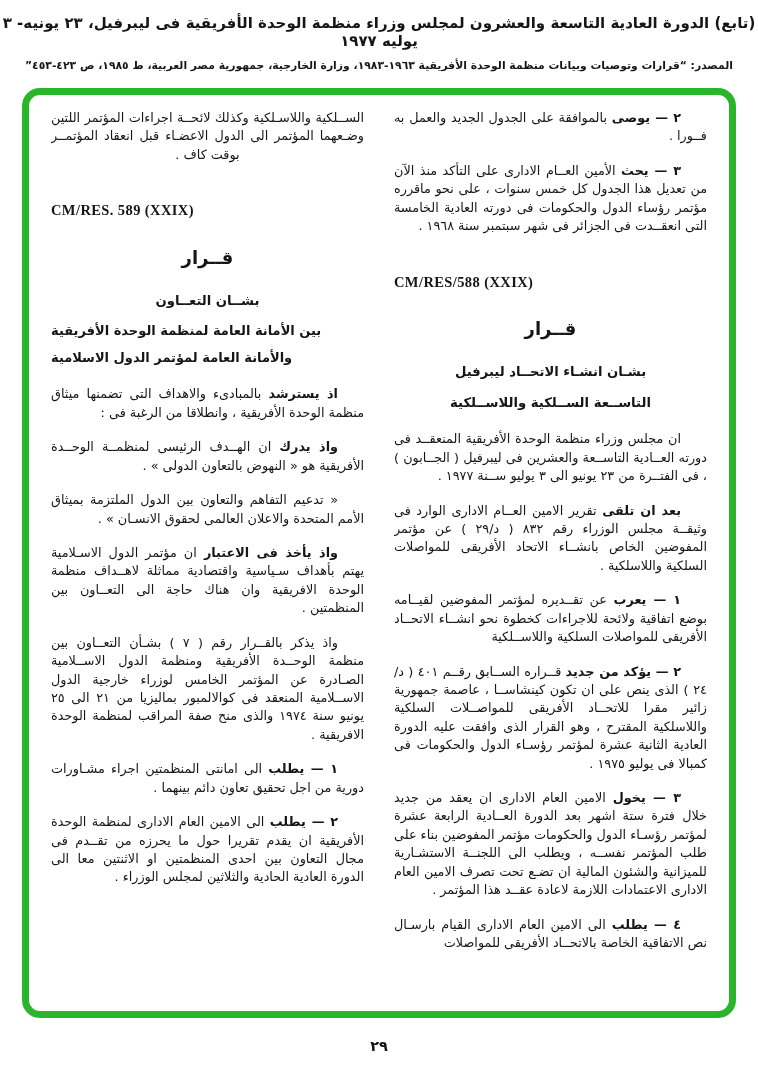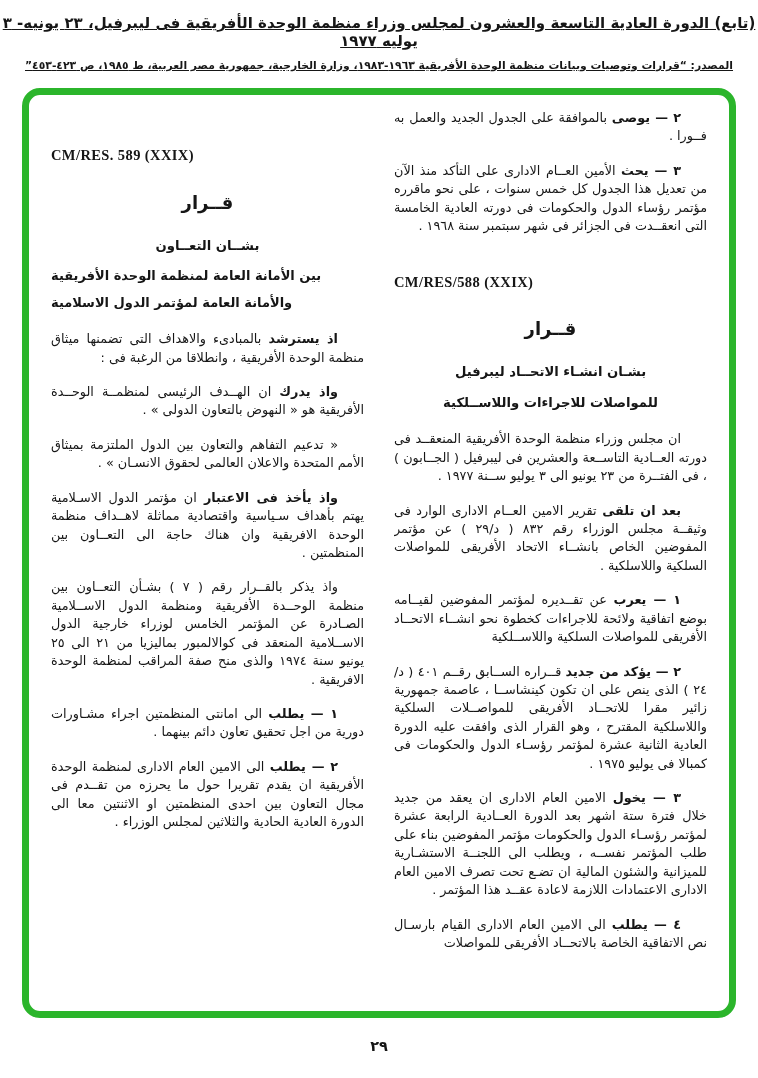--- a/index.html
+++ b/index.html
@@ -2,21 +2,21 @@
 <html lang="ar"><head>
 <meta charset="utf-8">
 <style>
   html,body{margin:0;padding:0;}
   body{
     width:758px;height:1078px;overflow:hidden;
     background:#ffffff;color:#161616;
     font-family:"DejaVu Sans",sans-serif;
     -webkit-font-smoothing:antialiased;
   }
-  .hdr{text-align:center;direction:rtl;text-decoration:underline;}
+  .hdr{text-align:center;direction:rtl;}
   .hdr1{padding-top:14px;font-weight:bold;font-size:15px;letter-spacing:0.2px;}
   .hdr2{margin-top:9px;font-weight:bold;font-size:10.8px;}
   .frame{
     box-sizing:border-box;width:714px;height:930px;margin:16px auto 0;
     border:7px solid #2bb52b;border-radius:18px;
     padding:14px 22px 10px;direction:rtl;
     display:flex;gap:30px;overflow:hidden;background:#ffffff;
   }
   .col{flex:1 1 0;font-size:12.8px;line-height:1.44;overflow:hidden;}
   .p{margin:0 0 16px;text-align:justify;text-indent:26px;}
@@ -43,30 +43,31 @@
 </header>
 
 <main class="frame">
 
   <section class="col">
     <p class="p"><b class="lead">٢ — يوصى</b><span> بالموافقة على الجدول الجديد والعمل به فــورا .</span></p>
     <p class="p"><b class="lead">٣ — يحث</b><span> الأمين العــام الادارى على التأكد منذ الآن من تعديل هذا الجدول كل خمس سنوات ، على نحو ماقرره مؤتمر رؤساء الدول والحكومات فى دورته العادية الخامسة التى انعقــدت فى الجزائر فى شهر سبتمبر سنة ١٩٦٨ .</span></p>
     <div class="res">CM/RES/588 (XXIX)</div>
     <div class="h1">قــرار</div>
     <div class="h2">بشـان انشـاء الاتحــاد ليبرفيل</div>
-    <div class="h2 mb-lg">للمواصلات للاجراءات واللاســلكية</div>
+    <div class="h2 mb-lg">التاســعة الســلكية واللاســلكية</div>
     <p class="p"><b class="lead"></b><span>ان مجلس وزراء منظمة الوحدة الأفريقية المنعقــد فى دورته العــادية التاســعة والعشرين فى ليبرفيل ( الجــابون ) ، فى الفتــرة من ٢٣ يونيو الى ٣ يوليو ســنة ١٩٧٧ .</span></p>
     <p class="p"><b class="lead">بعد ان تلقى</b><span> تقرير الامين العــام الادارى الوارد فى وثيقــة مجلس الوزراء رقم ٨٣٢ ( د/٢٩ ) عن مؤتمر المفوضين الخاص بانشــاء الاتحاد الأفريقى للمواصلات السلكية واللاسلكية .</span></p>
     <p class="p"><b class="lead">١ — يعرب</b><span> عن تقــديره لمؤتمر المفوضين لقيــامه بوضع اتفاقية ولائحة للاجراءات كخطوة نحو انشــاء الاتحــاد الأفريقى للمواصلات السلكية واللاســلكية</span></p>
     <p class="p"><b class="lead">٢ — يؤكد من جديد</b><span> قــراره الســابق رقــم ٤٠١ ( د/٢٤ ) الذى ينص على ان تكون كينشاســا ، عاصمة جمهورية زائير مقرا للاتحــاد الأفريقى للمواصــلات السلكية واللاسلكية المقترح ، وهو القرار الذى وافقت عليه الدورة العادية الثانية عشرة لمؤتمر رؤسـاء الدول والحكومات فى كمبالا فى يوليو ١٩٧٥ .</span></p>
     <p class="p"><b class="lead">٣ — يخول</b><span> الامين العام الادارى ان يعقد من جديد خلال فترة ستة اشهر بعد الدورة العــادية الرابعة عشرة لمؤتمر رؤسـاء الدول والحكومات مؤتمر المفوضين بناء على طلب المؤتمر نفســه ، ويطلب الى اللجنــة الاستشـارية للميزانية والشئون المالية ان تضـع تحت تصرف الامين العام الادارى الاعتمادات اللازمة لاعادة عقــد هذا المؤتمر .</span></p>
     <p class="p"><b class="lead">٤ — يطلب</b><span> الى الامين العام الادارى القيام بارسـال نص الاتفاقية الخاصة بالاتحــاد الأفريقى للمواصلات</span></p>
   </section>
 
   <section class="col">
+    <p class="p cont last-center"><b class="lead"></b><span>الســلكية واللاسـلكية وكذلك لائحــة اجراءات المؤتمر اللتين وضـعهما المؤتمر الى الدول الاعضـاء قبل انعقاد المؤتمــر بوقت كاف .</span></p>
     <div class="res">CM/RES. 589 (XXIX)</div>
     <div class="h1">قــرار</div>
     <div class="h2">بشــان التعــاون</div>
     <div class="h2b">بين الأمانة العامة لمنظمة الوحدة الأفريقية</div>
     <div class="h2b mb-lg">والأمانة العامة لمؤتمر الدول الاسلامية</div>
     <p class="p"><b class="lead">اذ يسترشد</b><span> بالمبادىء والاهداف التى تضمنها ميثاق منظمة الوحدة الأفريقية ، وانطلاقا من الرغبة فى :</span></p>
     <p class="p"><b class="lead">واذ يدرك</b><span> ان الهــدف الرئيسى لمنظمــة الوحــدة الأفريقية هو « النهوض بالتعاون الدولى » .</span></p>
     <p class="p"><b class="lead"></b><span>« تدعيم التفاهم والتعاون بين الدول الملتزمة بميثاق الأمم المتحدة والاعلان العالمى لحقوق الانسـان » .</span></p>
     <p class="p"><b class="lead">واذ يأخذ فى الاعتبار</b><span> ان مؤتمر الدول الاسـلامية يهتم بأهداف سـياسية واقتصادية مماثلة لاهــداف منظمة الوحدة الافريقية وان هناك حاجة الى التعــاون بين المنظمتين .</span></p>
     <p class="p"><b class="lead"></b><span>واذ يذكر بالقــرار رقم ( ٧ ) بشـأن التعــاون بين منظمة الوحــدة الأفريقية ومنظمة الدول الاســلامية الصـادرة عن المؤتمر الخامس لوزراء خارجية الدول الاســلامية المنعقد فى كوالالمبور بماليزيا من ٢١ الى ٢٥ يونيو سنة ١٩٧٤ والذى منح صفة المراقب لمنظمة الوحدة الافريقية .</span></p>

